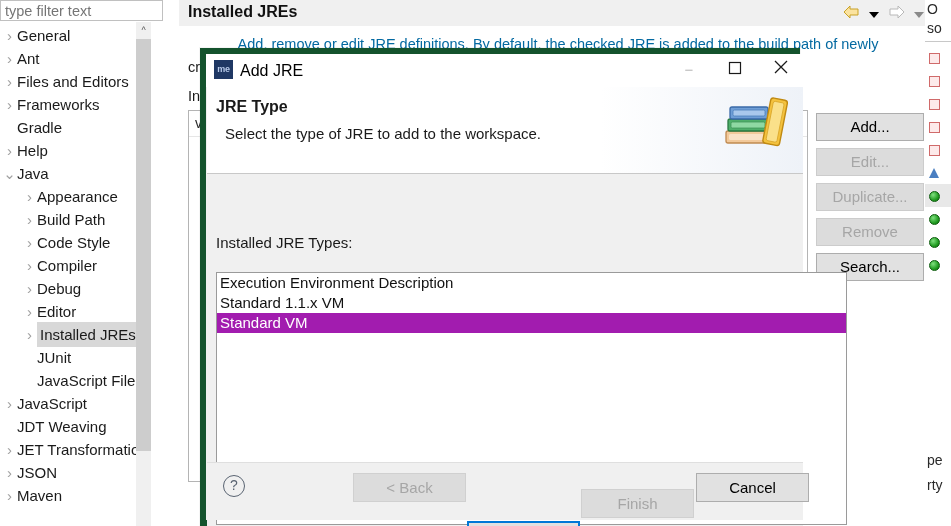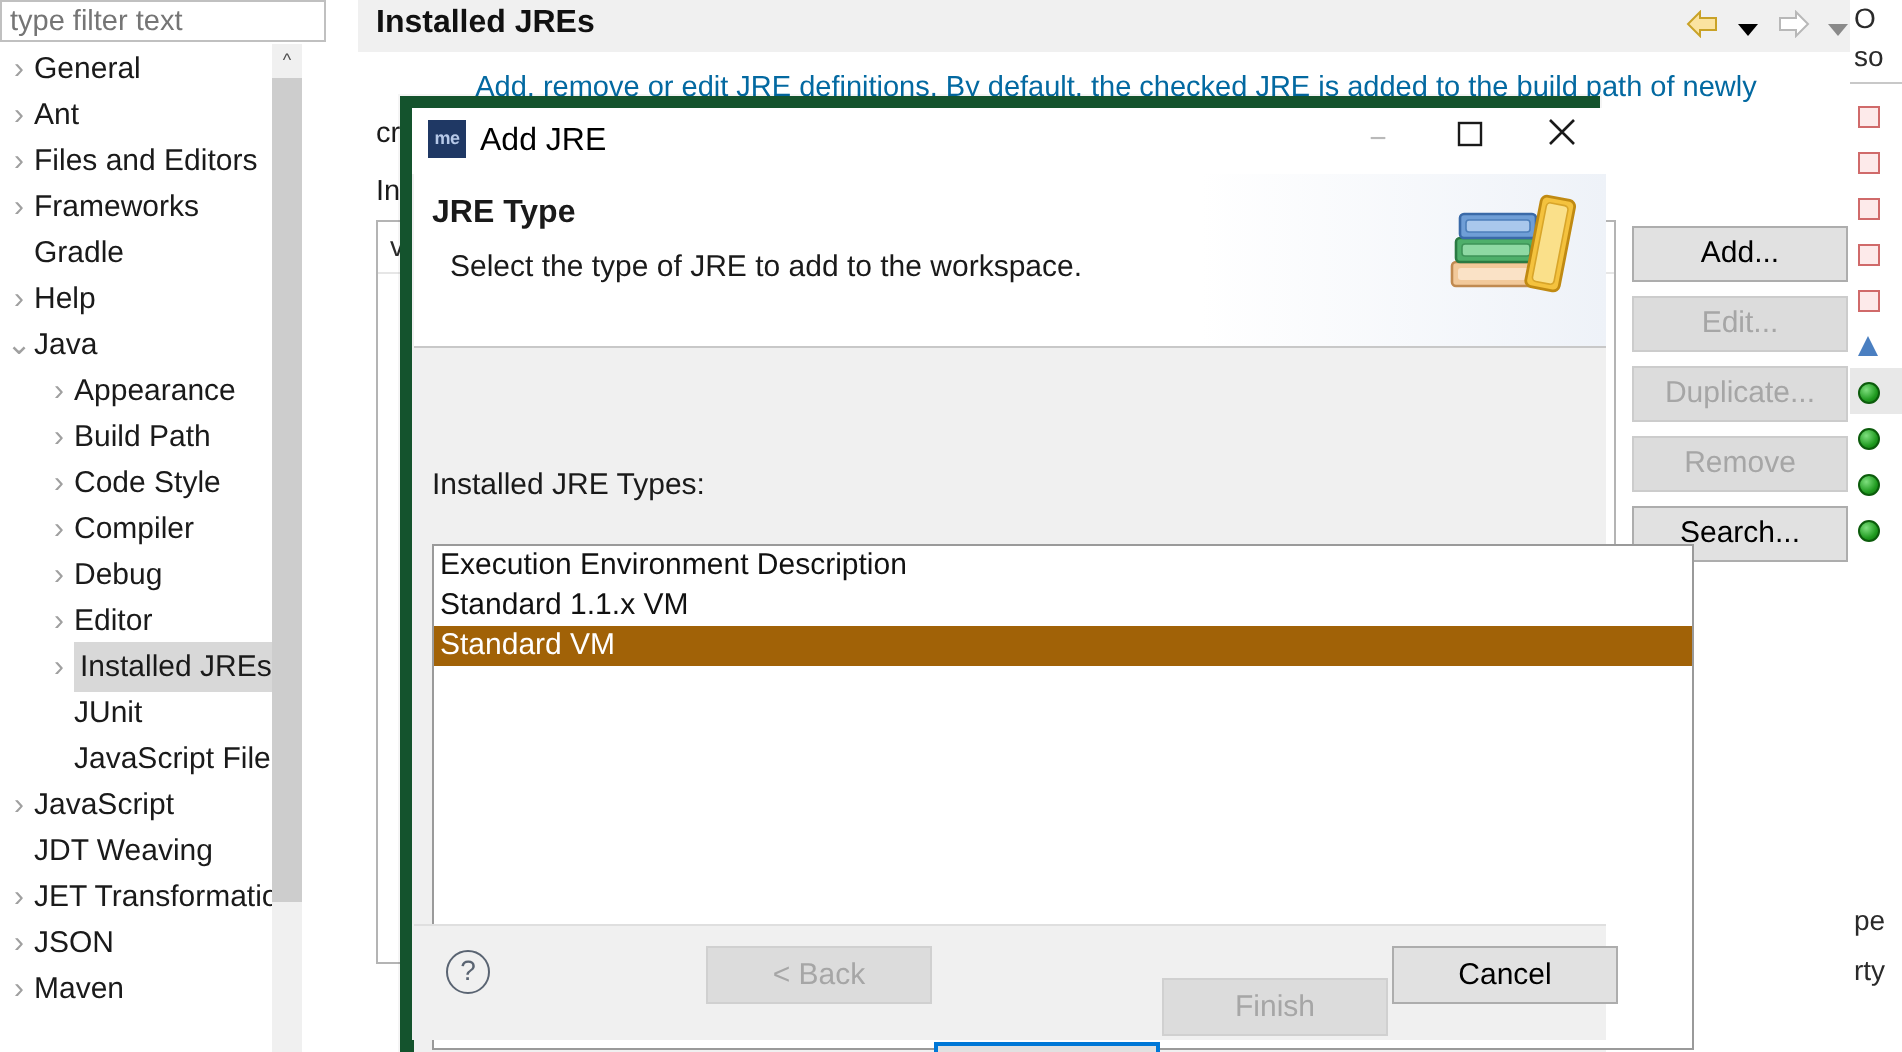--- a/index.html
+++ b/index.html
@@ -369,21 +369,21 @@
   .lst-row {
     height: 20px;
     line-height: 20px;
     font-size: 15px;
     padding-left: 3px;
     color: #111111;
     white-space: nowrap;
     cursor: default;
   }
   .lst-row.selected {
-    background: #a16207;
+    background: #a21caf;
     color: #ffffff;
   }
 
   
   #dlg-footer {
     position: absolute;
     left: 1px; bottom: 0;
     width: 596px;
     height: 57px;
     background: #f0f0f0;

